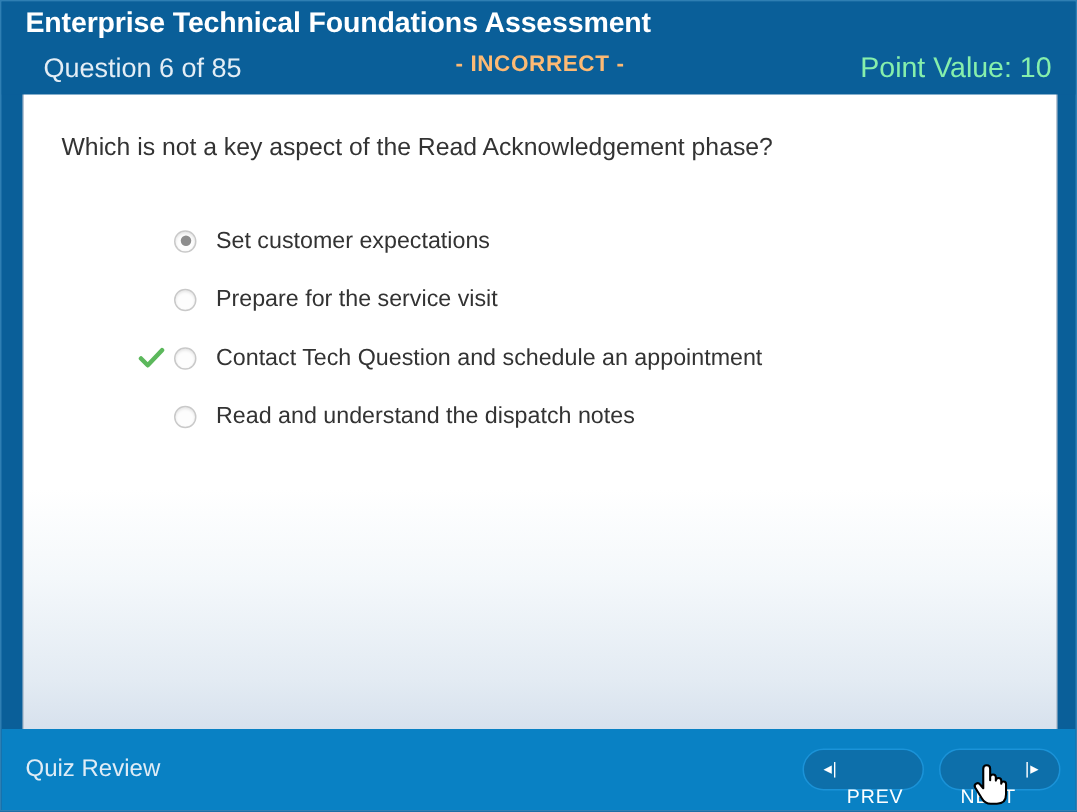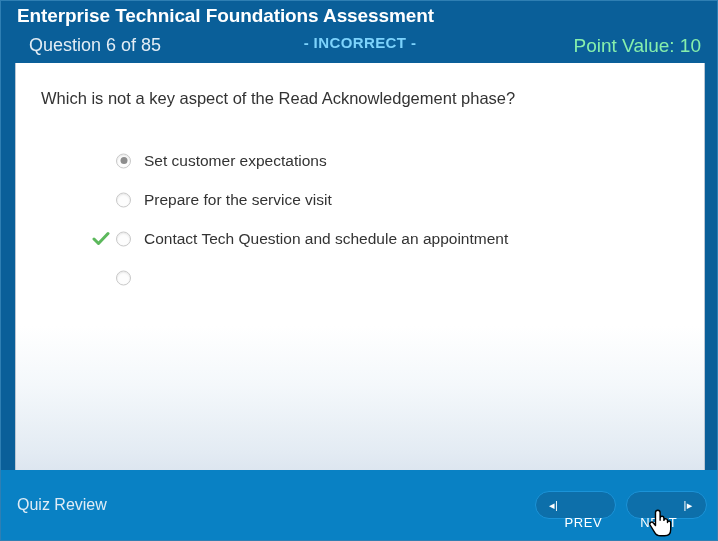--- a/index.html
+++ b/index.html
@@ -52,21 +52,21 @@
     white-space: nowrap;
   }
   #result-status {
     position: absolute;
     left: 0;
     right: 0;
     top: 33px;
     text-align: center;
     font-size: 15px;
     font-weight: bold;
-    color: #7dd3fc;
+    color: #fdba74;
     letter-spacing: 0.4px;
     white-space: nowrap;
   }
   #point-value {
     position: absolute;
     right: 18px;
     top: 34px;
     font-size: 19px;
     color: #86efac;
     white-space: nowrap;
@@ -152,21 +152,21 @@
     color: #333333;
     white-space: nowrap;
   }
 
   
   #footer {
     position: absolute;
     left: 0;
     bottom: 0;
     width: 718px;
-    height: 70px;
+    height: 54px;
     background: #0981c4;
   }
   #footer-label {
     position: absolute;
     left: 16px;
     top: 50%;
     transform: translateY(-50%);
     font-size: 16px;
     color: #dfecf6;
     white-space: nowrap;
@@ -249,20 +249,21 @@
               <path d="M2 9 L6.5 13.5 L16 3.5" fill="none" stroke="#5cb85c" stroke-width="3" stroke-linecap="round" stroke-linejoin="round"></path>
             </svg>
         </span>
         <span class="radio"></span>
         <span class="answer-label">Contact Tech Question and schedule an appointment</span>
       </div>
 
       <div class="answer-row">
 
         <span class="radio"></span>
+        <span class="answer-label">Read and understand the dispatch notes</span>
       </div>
 
     </div>
   </div>
 
   <div id="footer">
     <div id="footer-label">Quiz Review</div>
     <div id="nav-buttons">
 
       <div class="nav-button">

